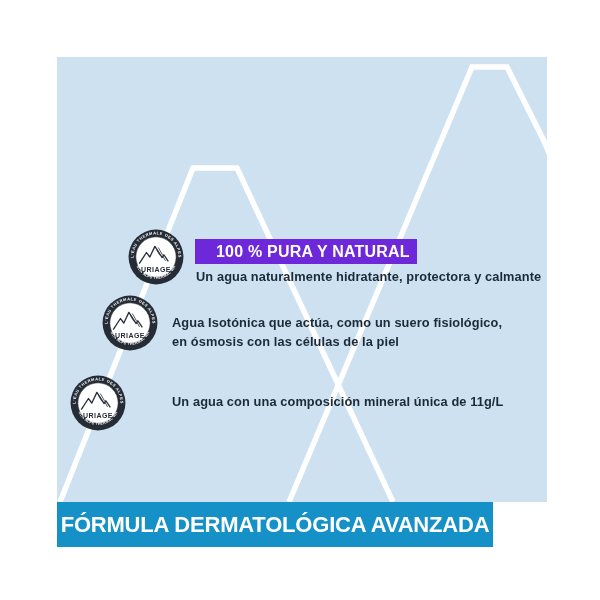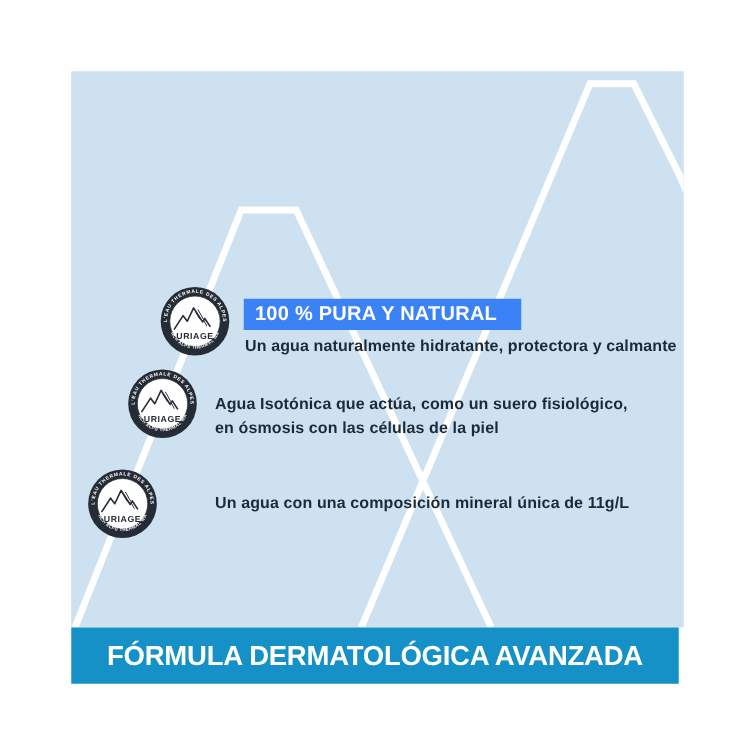--- a/index.html
+++ b/index.html
@@ -3,33 +3,33 @@
 <meta charset="utf-8">
 <style>
   html,body{margin:0;padding:0;background:#ffffff;}
   .page{position:relative;width:600px;height:600px;background:#ffffff;overflow:hidden;
         font-family:"Liberation Sans",sans-serif;}
   .canvas{position:absolute;left:57px;top:57px;width:490px;height:445px;
           background:#cde1f0;overflow:hidden;}
   .mountains{position:absolute;left:0;top:0;width:490px;height:445px;display:block;}
   .mline{fill:none;stroke:#ffffff;stroke-width:5.5;stroke-linejoin:miter;stroke-linecap:butt;}
   .headline{position:absolute;left:138px;top:182px;width:222px;height:25px;
-            background:#3b82f6;color:#ffffff;font-weight:bold;font-size:16px;
-            line-height:25px;padding-left:9px;box-sizing:border-box;letter-spacing:0.2px;
+            background:#6d28d9;color:#ffffff;font-weight:bold;font-size:16px;
+            line-height:25px;padding-left:21px;box-sizing:border-box;letter-spacing:0.2px;
             white-space:nowrap;}
   .feat{position:absolute;color:#1b2a36;font-weight:bold;font-size:12.8px;
         line-height:18.5px;letter-spacing:0.1px;white-space:nowrap;}
   .f1{left:139px;top:211px;}
   .f2{left:115px;top:257px;}
   .f3{left:91px;top:336px;margin-left:24px;}
   .seal{position:absolute;width:56px;height:56px;}
   .s1{left:71px;top:172px;}
   .s2{left:45px;top:238px;}
   .s3{left:13px;top:318px;}
-  .footer{position:absolute;left:57px;top:502px;width:486px;height:45px;
+  .footer{position:absolute;left:57px;top:502px;width:436px;height:45px;
           background:#1591c8;color:#ffffff;display:flex;align-items:center;
           justify-content:center;font-weight:bold;font-size:22px;letter-spacing:-0.2px;
           white-space:nowrap;}
   .ring-top{fill:#ffffff;font-weight:bold;font-size:7px;letter-spacing:1.1px;}
   .ring-bottom{fill:#ffffff;font-weight:bold;font-size:6.3px;letter-spacing:0.6px;}
   .brandtext{fill:#262c36;font-weight:bold;font-size:12.5px;letter-spacing:0.8px;}
   .defs-holder{position:absolute;width:0;height:0;overflow:hidden;}
 </style>
 </head>
 <body>

